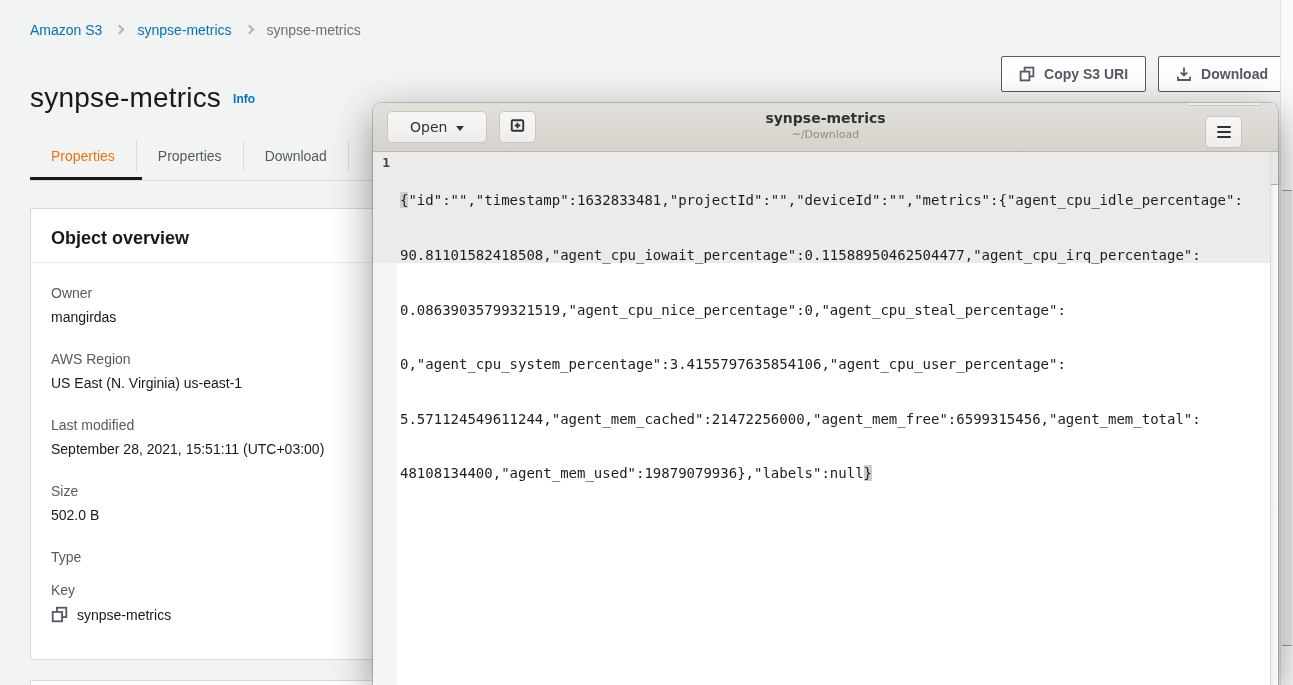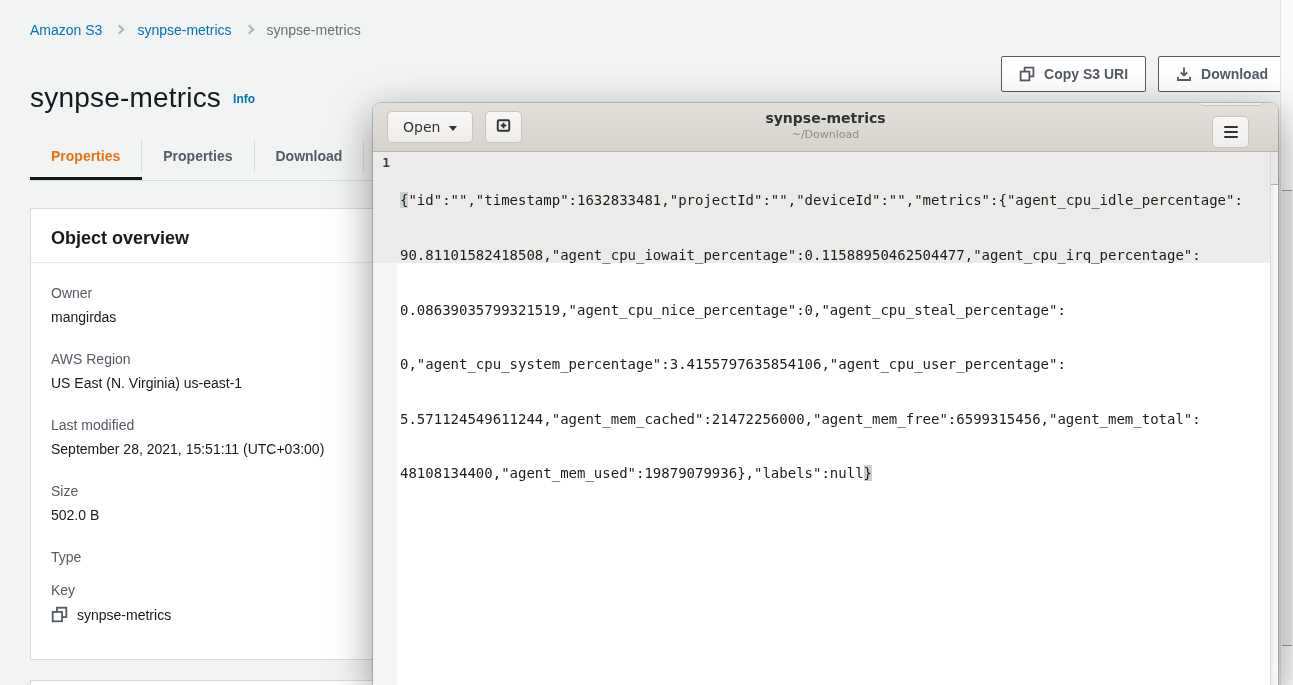--- a/index.html
+++ b/index.html
@@ -24,21 +24,21 @@
   .actions { position:absolute; right:7px; top:56px; display:flex; gap:12px; }
   .aws-btn {
     display:flex; align-items:center; gap:9px; height:30px; padding:17px 17px;
     background:#fff; border:1px solid #545b64; border-radius:2px;
     font-size:14px; font-weight:700; color:#545b64; cursor:pointer;
     font-family:"Liberation Sans", sans-serif;
   }
   .aws-btn svg { display:block; }
 
   .tabs { position:absolute; left:30px; top:140px; display:flex; align-items:center; height:32px; }
-  .tab { padding:0 21px; font-size:14px; font-weight:700; color:#545b64; cursor:pointer; white-space:nowrap; }
+  .tab { padding:0 21px; font-size:14px; font-weight:400; color:#545b64; cursor:pointer; white-space:nowrap; }
   .tab.active { color:#ec7211; }
   .tab-divider { width:1px; height:32px; background:#d5dbdb; }
   .tab-underline { position:absolute; left:30px; top:177px; width:112px; height:3px; background:#16191f; }
   .tabs-border { position:absolute; left:30px; right:0; top:180px; height:1px; background:#d5dbdb; }
 
   .card { position:absolute; left:30px; top:208px; width:1032px; height:452px; background:#fff; border:1px solid #d5dbdb; }
   .card-header { padding:19px 20px 13px 20px; border-bottom:1px solid #eaeded; }
   .card-title { font-size:18px; font-weight:700; color:#16191f; }
   .card-body { padding:22px 20px; }
   .field { margin-bottom:26px; }
@@ -60,21 +60,21 @@
     border-radius:8px 8px 0 0; overflow:hidden;
     box-shadow:0 12px 42px rgba(0,0,0,0.42), 0 0 0 1px rgba(0,0,0,0.18);
     font-family:"DejaVu Sans", sans-serif;
     background:#fff;
   }
   .headerbar {
     position:relative; height:49px; display:flex; align-items:center; padding:0 14px;
     background:linear-gradient(#e3e0db,#d6d2cc); border-bottom:1px solid #bcb5ad;
   }
   .hb-btn {
-    height:32px; display:inline-flex; align-items:center; justify-content:center; gap:9px; padding:0 15px;
+    height:32px; display:inline-flex; align-items:center; justify-content:center; gap:9px; padding:0 22px;
     background:linear-gradient(#f8f7f6,#efedeb); border:1px solid #ccc5be; border-radius:5px;
     font-size:14px; color:#2e3436; cursor:pointer; font-family:"DejaVu Sans", sans-serif;
   }
   .hb-icon-btn { width:37px; padding:0; }
   .caret-down { width:0; height:0; border-left:4.5px solid transparent; border-right:4.5px solid transparent; border-top:5.5px solid #2e3436; margin-top:2px; }
   .hb-title-block { position:absolute; left:50%; top:7px; transform:translateX(-50%); text-align:center; }
   .hb-title { font-size:14px; font-weight:700; color:#2e3436; }
   .hb-subtitle { font-size:11px; color:#8f8b85; margin-top:2px; }
   .hb-right { margin-left:auto; display:flex; align-items:center; gap:10px;flex-direction:column; }
   .hamburger { display:flex; flex-direction:column; gap:3px; }

